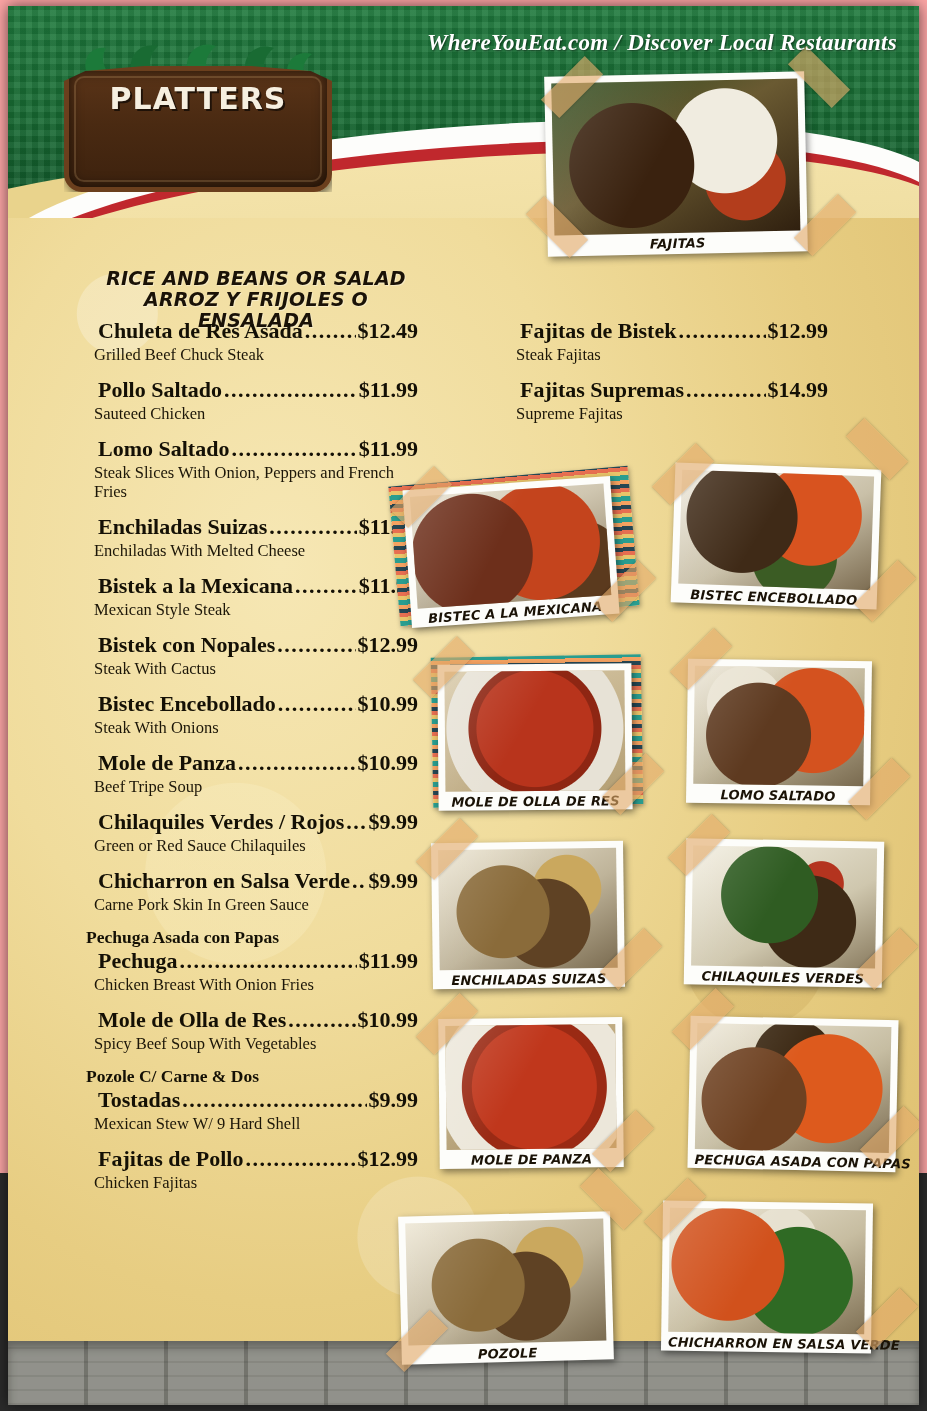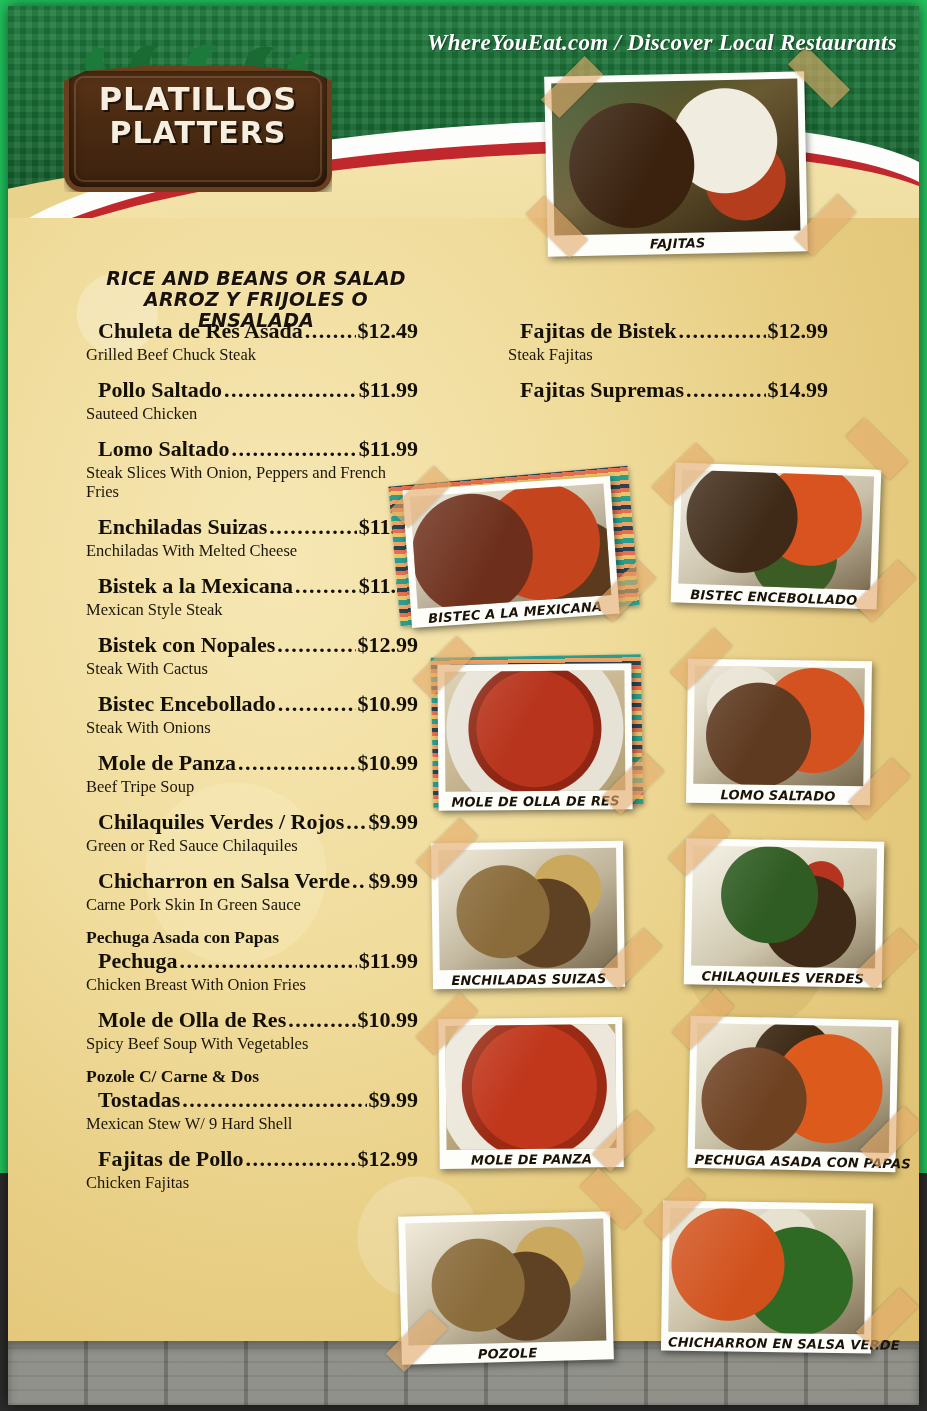--- a/index.html
+++ b/index.html
@@ -9,21 +9,21 @@
   }
   body {
     width: 927px; height: 1411px;
     font-family: "Liberation Serif", serif;
     overflow: hidden;
   }
 
   #page {
     position: relative;
     width: 927px; height: 1173px;
-    background: #22c55e;
+    background: #fca5a5;
   }
 
   
   .menu-sheet {
     position: absolute;
     left: 8px; top: 6px;
     width: 911px; height: 1399px;
     background:
       radial-gradient(ellipse at 30% 40%, #f6e7b4 0%, #f0dc9c 35%, #e7cd82 62%, #dcbd6c 100%);
     box-shadow: 0 0 14px rgba(0,0,0,0.6);
@@ -199,20 +199,21 @@
     margin: 0 2px;
     letter-spacing: 1.5px;
     color: #141005;
   }
   .price { flex: 0 0 auto; font-weight: bold; text-align: right; }
   .item-desc {
     font-size: 16.5px;
     color: #1c1608;
     line-height: 19px;
     margin-top: 1px;
+    margin-left: 8px;
   }
   .item-name2 {
     font-weight: bold;
     font-size: 17.5px;
     color: #141005;
   }
 
   
   .photo {
     position: absolute;
@@ -328,21 +329,20 @@
     <div class="sign-wrap">
       <svg class="sign-leaves" viewBox="0 0 256 40">
         <path d="M18 38 C10 20 22 8 36 10 C30 20 34 30 40 38 Z" fill="#1c7a3a"></path>
         <path d="M62 38 C56 16 72 4 88 8 C78 18 78 30 84 38 Z" fill="#196b33"></path>
         <path d="M118 38 C112 14 130 2 146 8 C134 18 134 30 140 38 Z" fill="#1c7a3a"></path>
         <path d="M176 38 C170 16 188 4 204 10 C192 20 192 30 198 38 Z" fill="#196b33"></path>
         <path d="M218 38 C214 22 228 12 242 16 C232 24 232 32 236 38 Z" fill="#1c7a3a"></path>
       </svg>
       <div class="sign-board"></div>
       <div class="sign-text">
-        <div class="l1">PLATILLOS</div>
         <div class="l2">PLATTERS</div>
       </div>
     </div>
 
     <div class="section-heading">
       <div>RICE AND BEANS OR SALAD</div>
       <div>ARROZ Y FRIJOLES O ENSALADA</div>
     </div>
 
     <div class="col-left">
@@ -470,20 +470,21 @@
             <span class="price">$12.99</span>
           </div>
         <div class="item-desc">Steak Fajitas</div>
       </div>
       <div class="menu-item">
         <div class="item-line">
             <span class="item-name">Fajitas Supremas</span>
             <span class="dots">..........................................</span>
             <span class="price">$14.99</span>
           </div>
+        <div class="item-desc">Supreme Fajitas</div>
       </div>
     </div>
 
     <div class="tape" style="left:533px; top:68px; transform:rotate(-45deg);"></div>
     <div class="tape" style="left:780px; top:58px; transform:rotate(45deg);"></div>
     <div class="tape" style="left:518px; top:208px; transform:rotate(45deg);"></div>
     <div class="tape" style="left:786px; top:206px; transform:rotate(-45deg);"></div>
     <div class="photo" style="left:538px; top:68px; width:260px; height:180px; transform:rotate(-1.2deg);">
       <div class="img dish-fajitas" style="height:152px;">
           <div class="sheen"></div>

